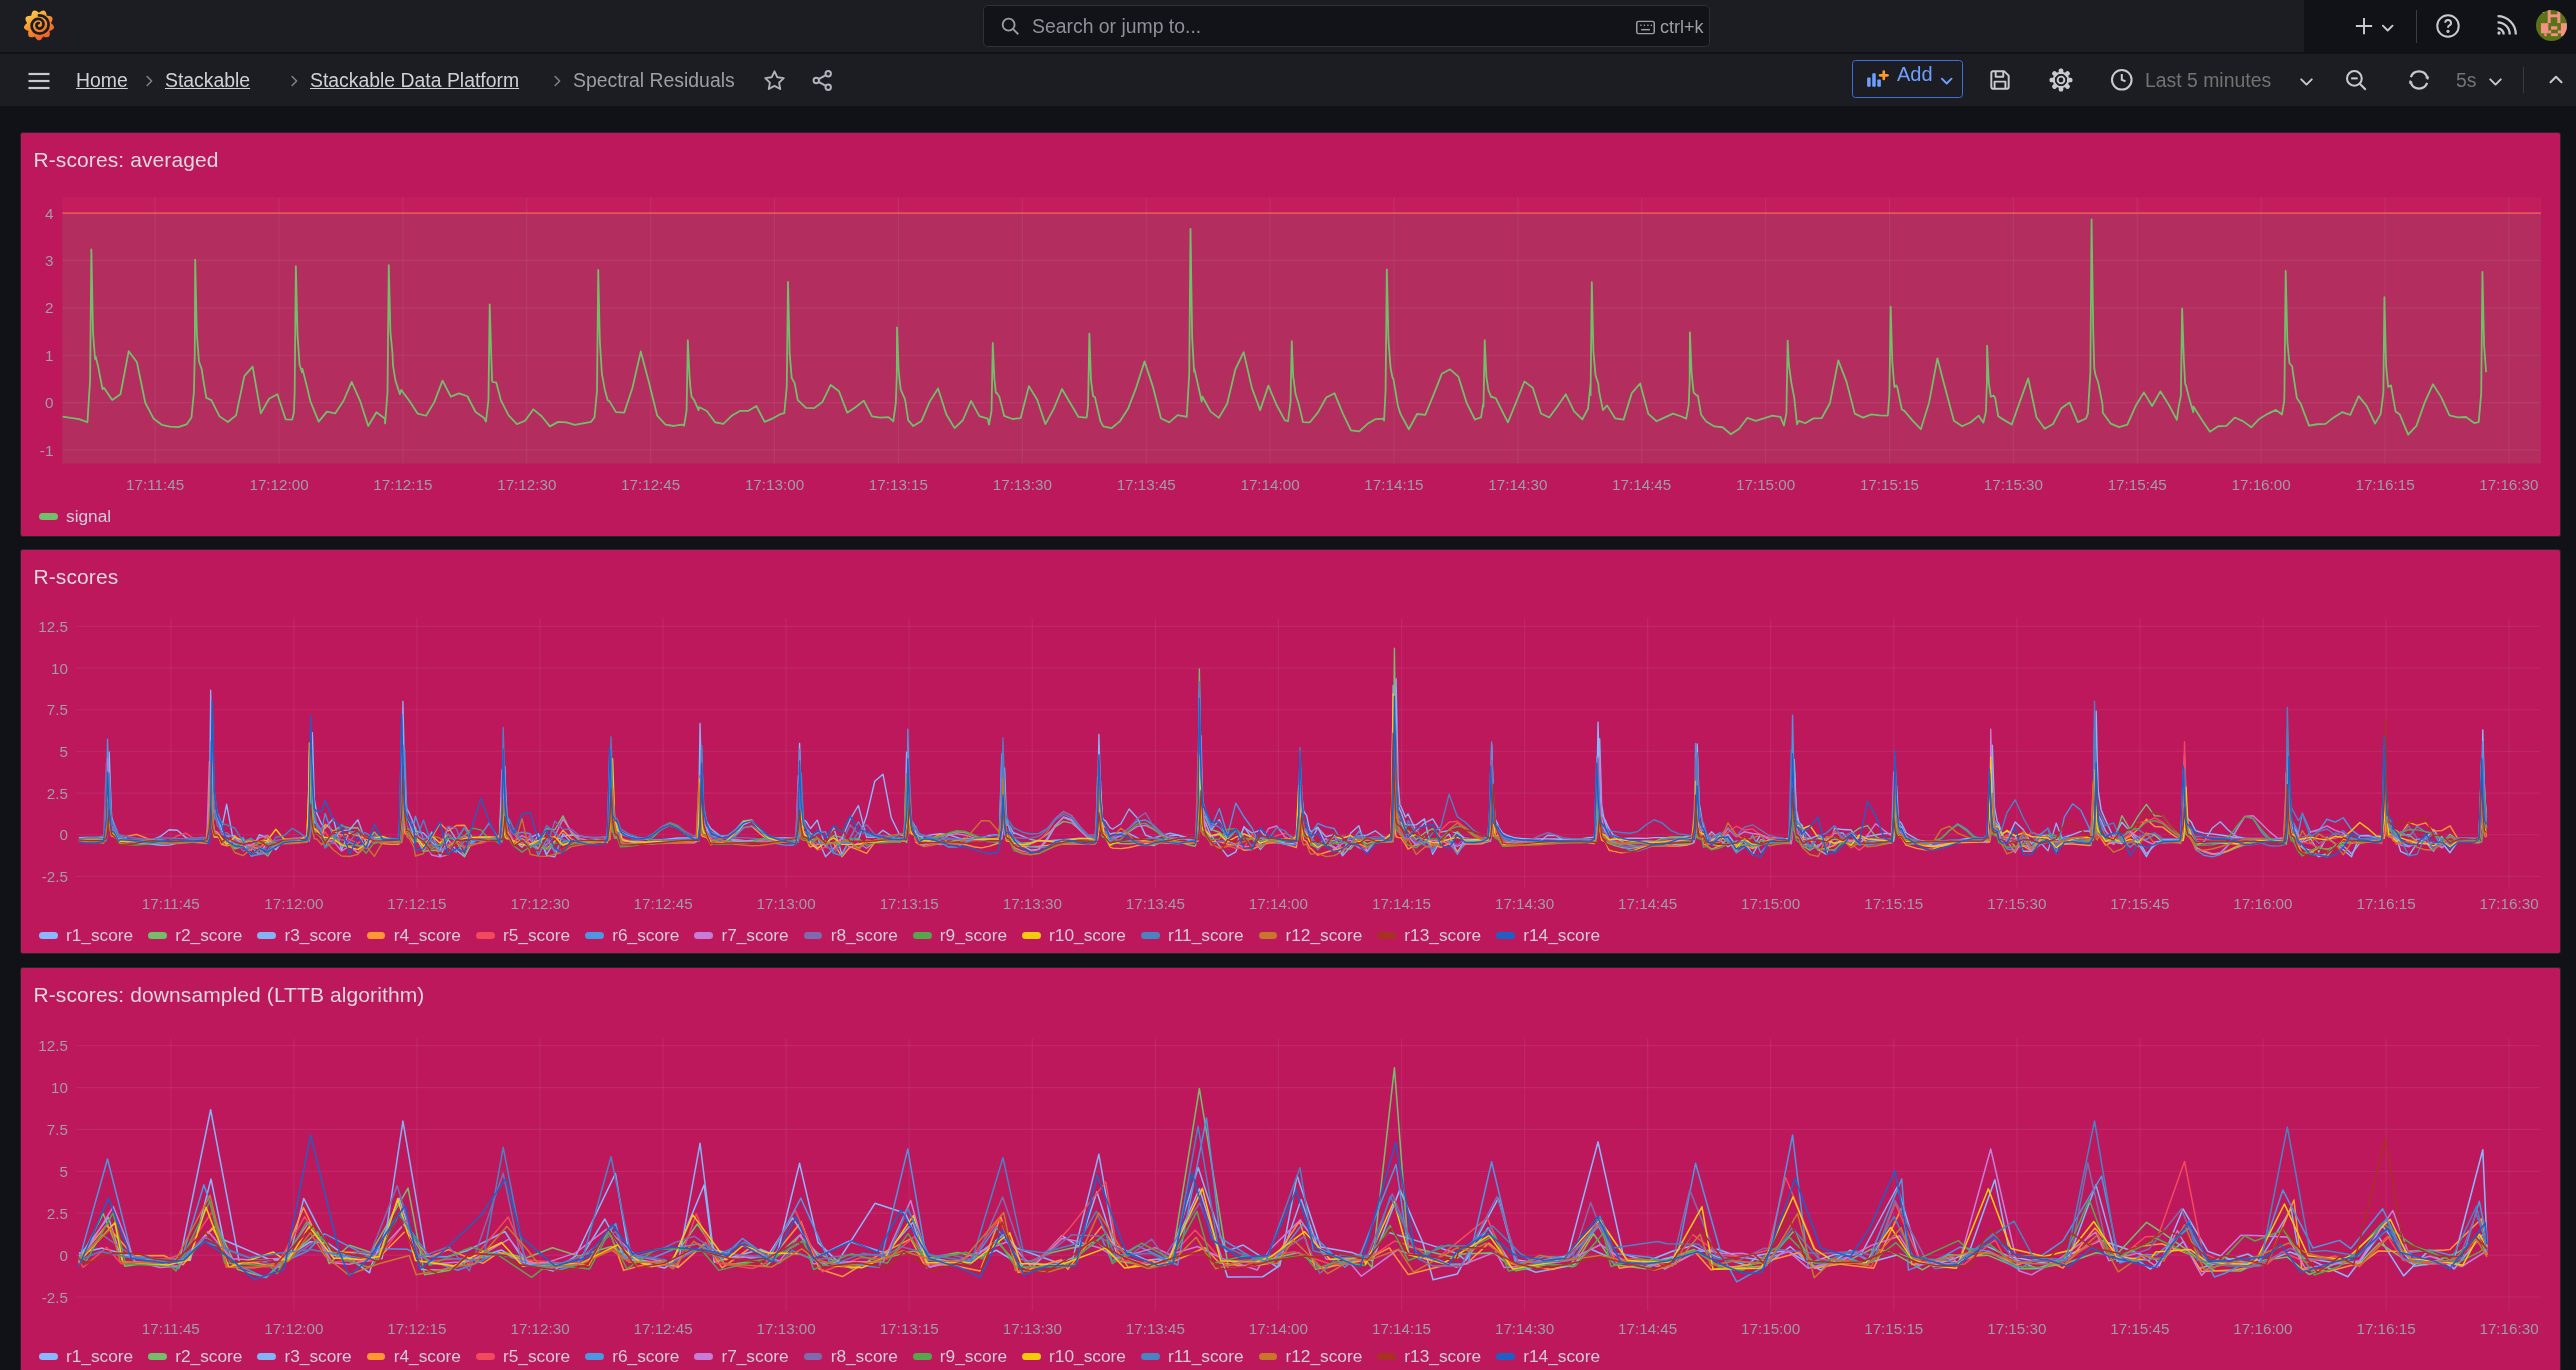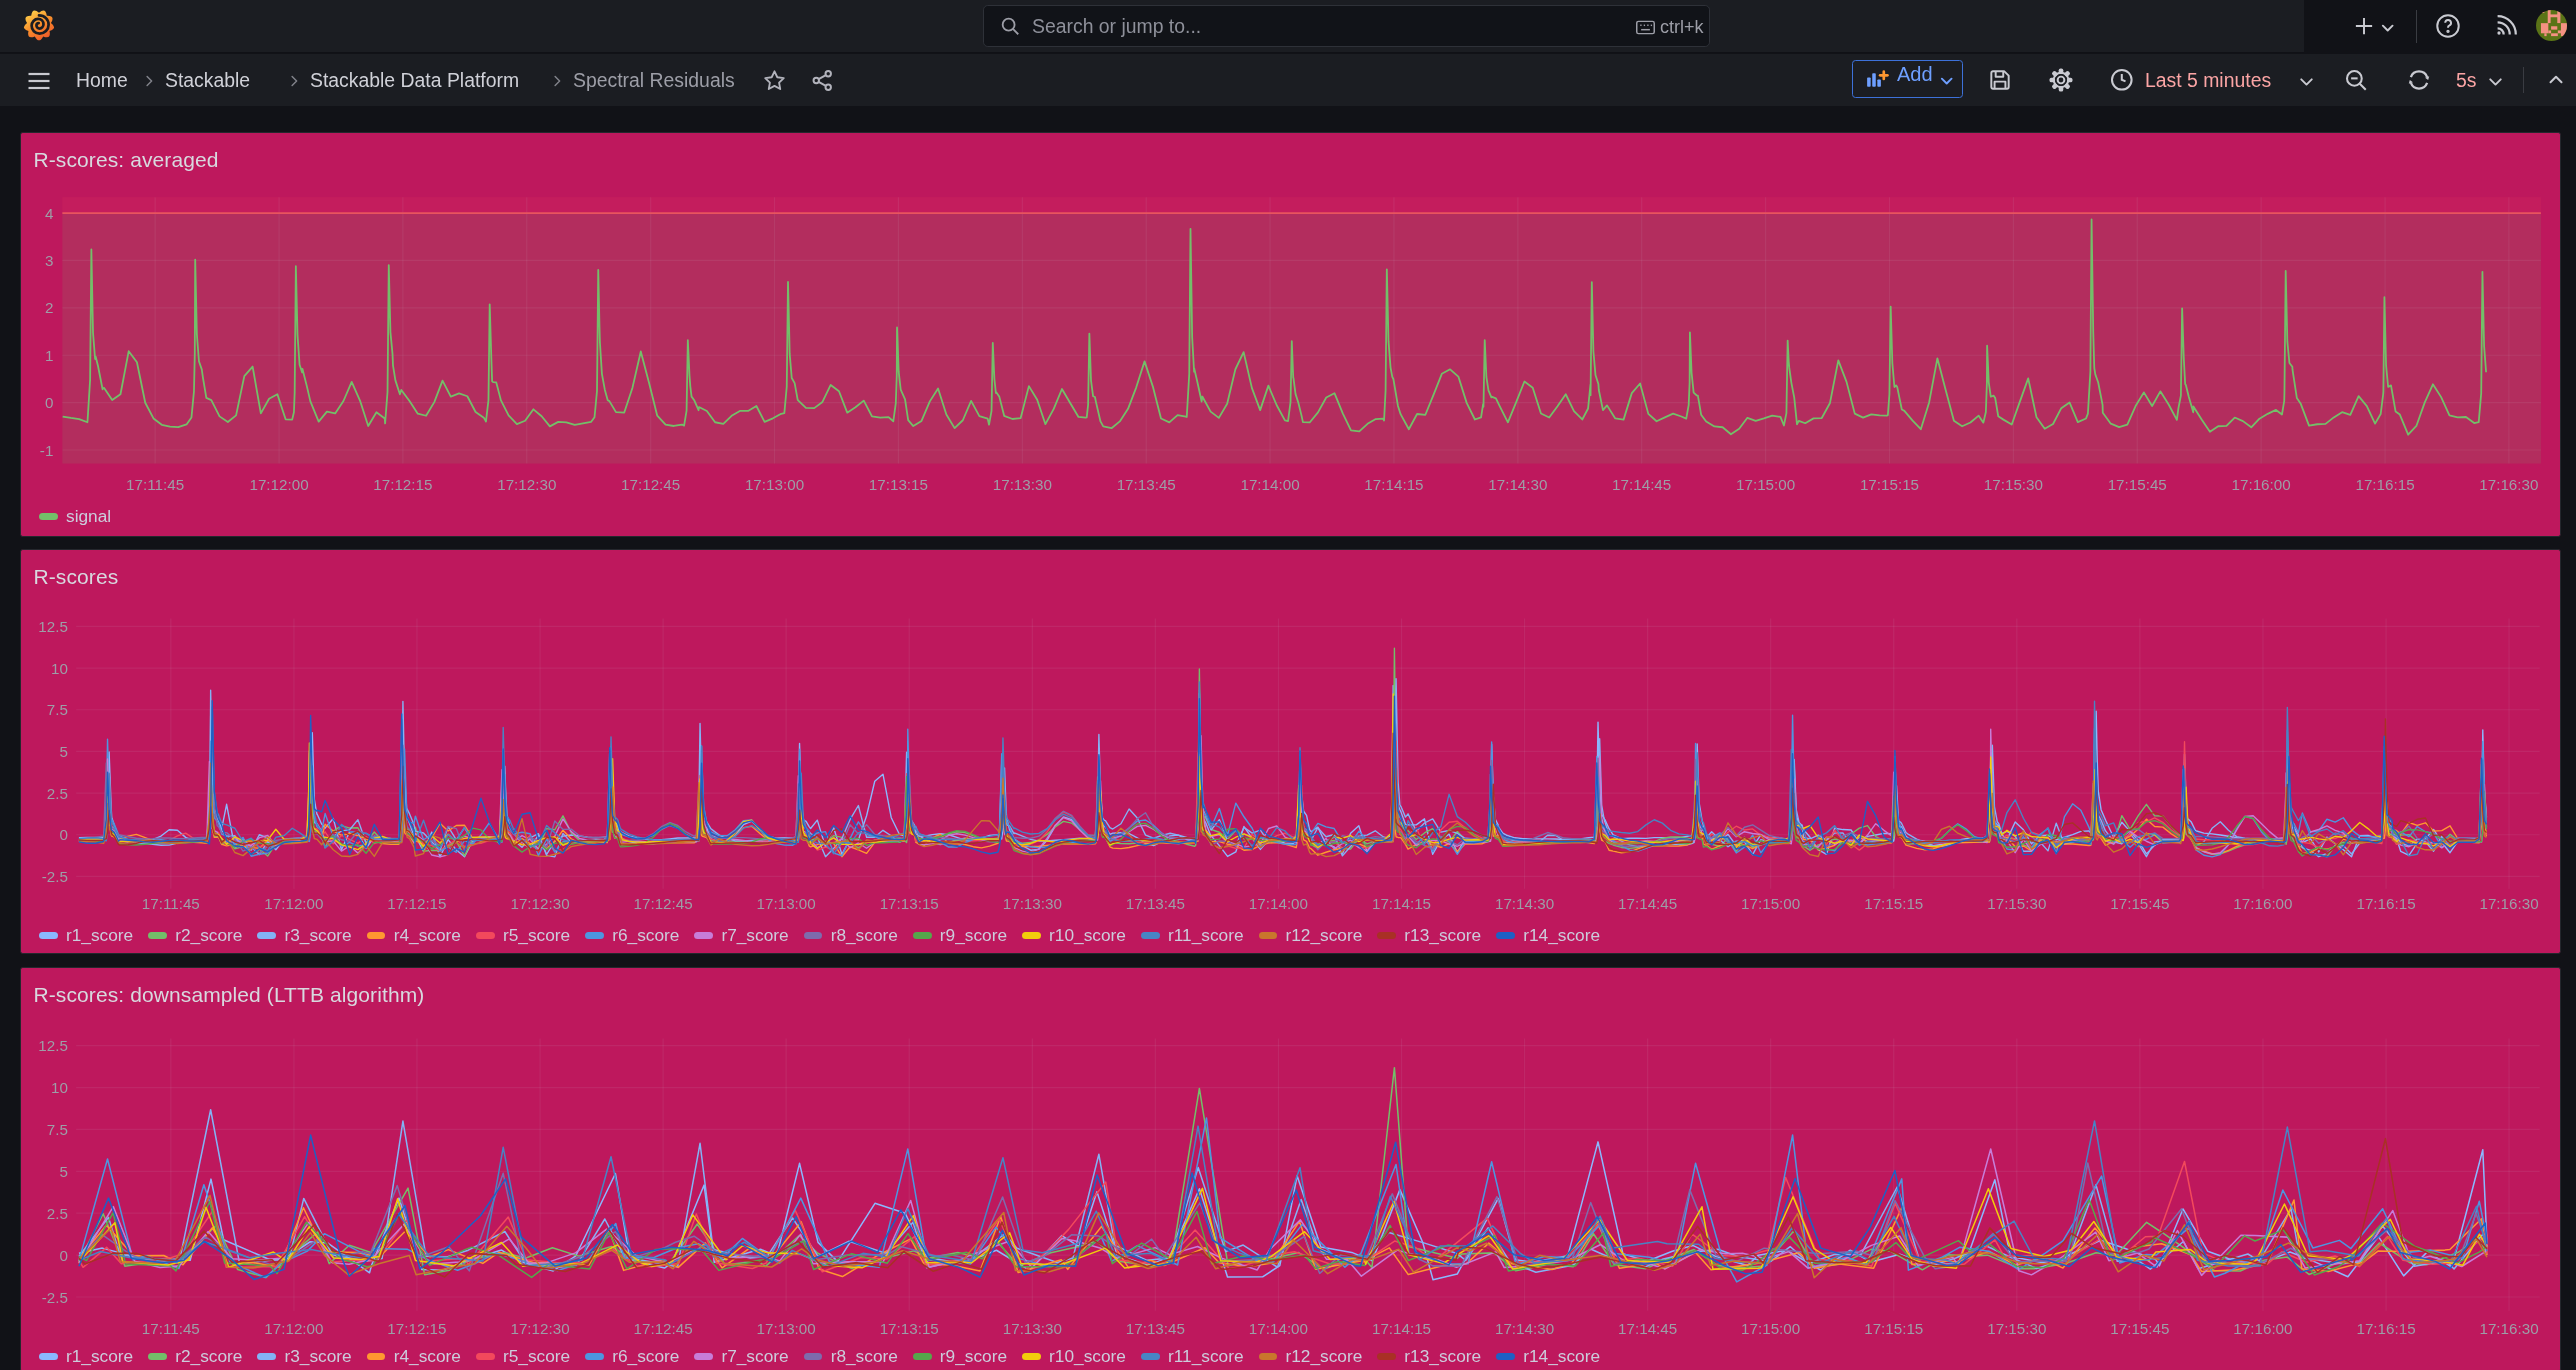--- a/index.html
+++ b/index.html
@@ -4,23 +4,23 @@
 html,body { width:2576px; height:1371px; overflow:hidden; background:#111217;
   font-family:"Liberation Sans", sans-serif; }
 .bar1 { position:absolute; left:0; top:0; width:2304px; height:53px; background:#1b1d22; border-bottom:1.4px solid #101116;}
 .bar2 { position:absolute; left:0; top:54px; width:2576px; height:52px; background:#1b1d22; }
 .panel { position:absolute; background:#be185d; border:0.7px solid #25272d; border-radius:2.8px; }
 .ptitle { position:absolute; left:12.5px; top:15px; font-size:21px; font-weight:500; color:#d8d9df; letter-spacing:0.1px;}
 .ax { font-size:22px; fill:#9d9ea7; font-family:"Liberation Sans", sans-serif; }
 .legend { position:absolute; display:flex; align-items:center; color:#ccccdc; font-size:17.3px; }
 .litem { display:flex; align-items:center; margin-right:15px; white-space:nowrap;}
 .sw { width:18.7px; height:6.2px; border-radius:3.5px; margin-right:8.3px; flex:none;}
-.bc { font-size:19.4px; color:#d0d1d8; }
+.bc { font-size:19.4px; color:#d0d1d8;text-decoration:underline; }
 .bcg { font-size:19.4px; color:#9d9ea7; }
-.ctrl { color:#fca5a5; font-size:19.4px; }
+.ctrl { color:#737373; font-size:19.4px; }
 </style></head>
 <body>
 <div class="bar1">
     <svg style="position:absolute;left:23px;top:9px" width="32" height="32" viewBox="0 0 100 100">
 <defs>
         <linearGradient id="glg" x1="0.2" y1="0" x2="0.8" y2="1">
 <stop offset="0" stop-color="#FCD24C"></stop>
           <stop offset="0.45" stop-color="#F8912D"></stop>
           <stop offset="1" stop-color="#EE5328"></stop>
         </linearGradient>

